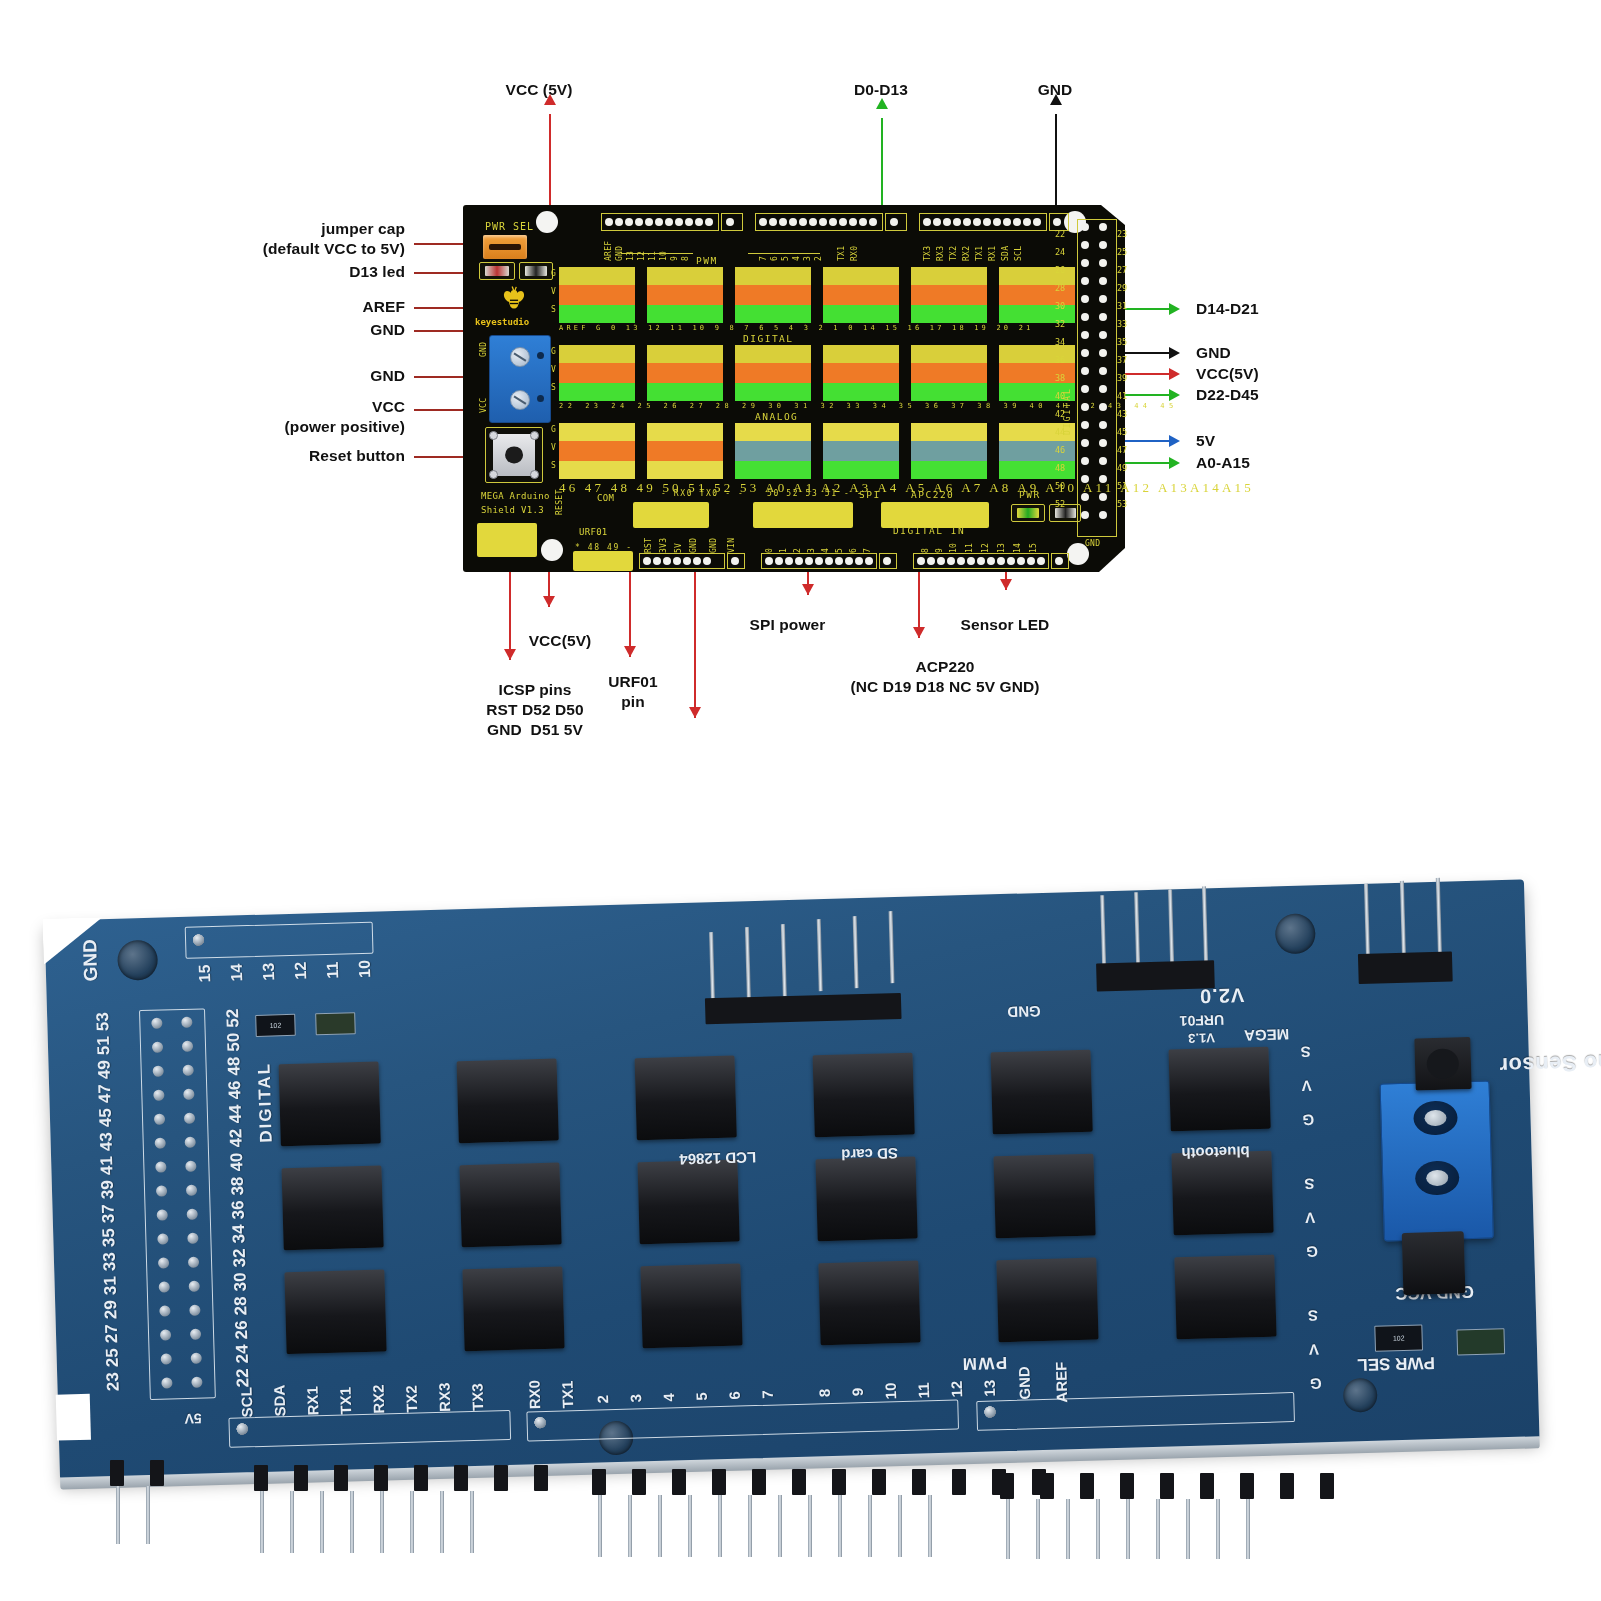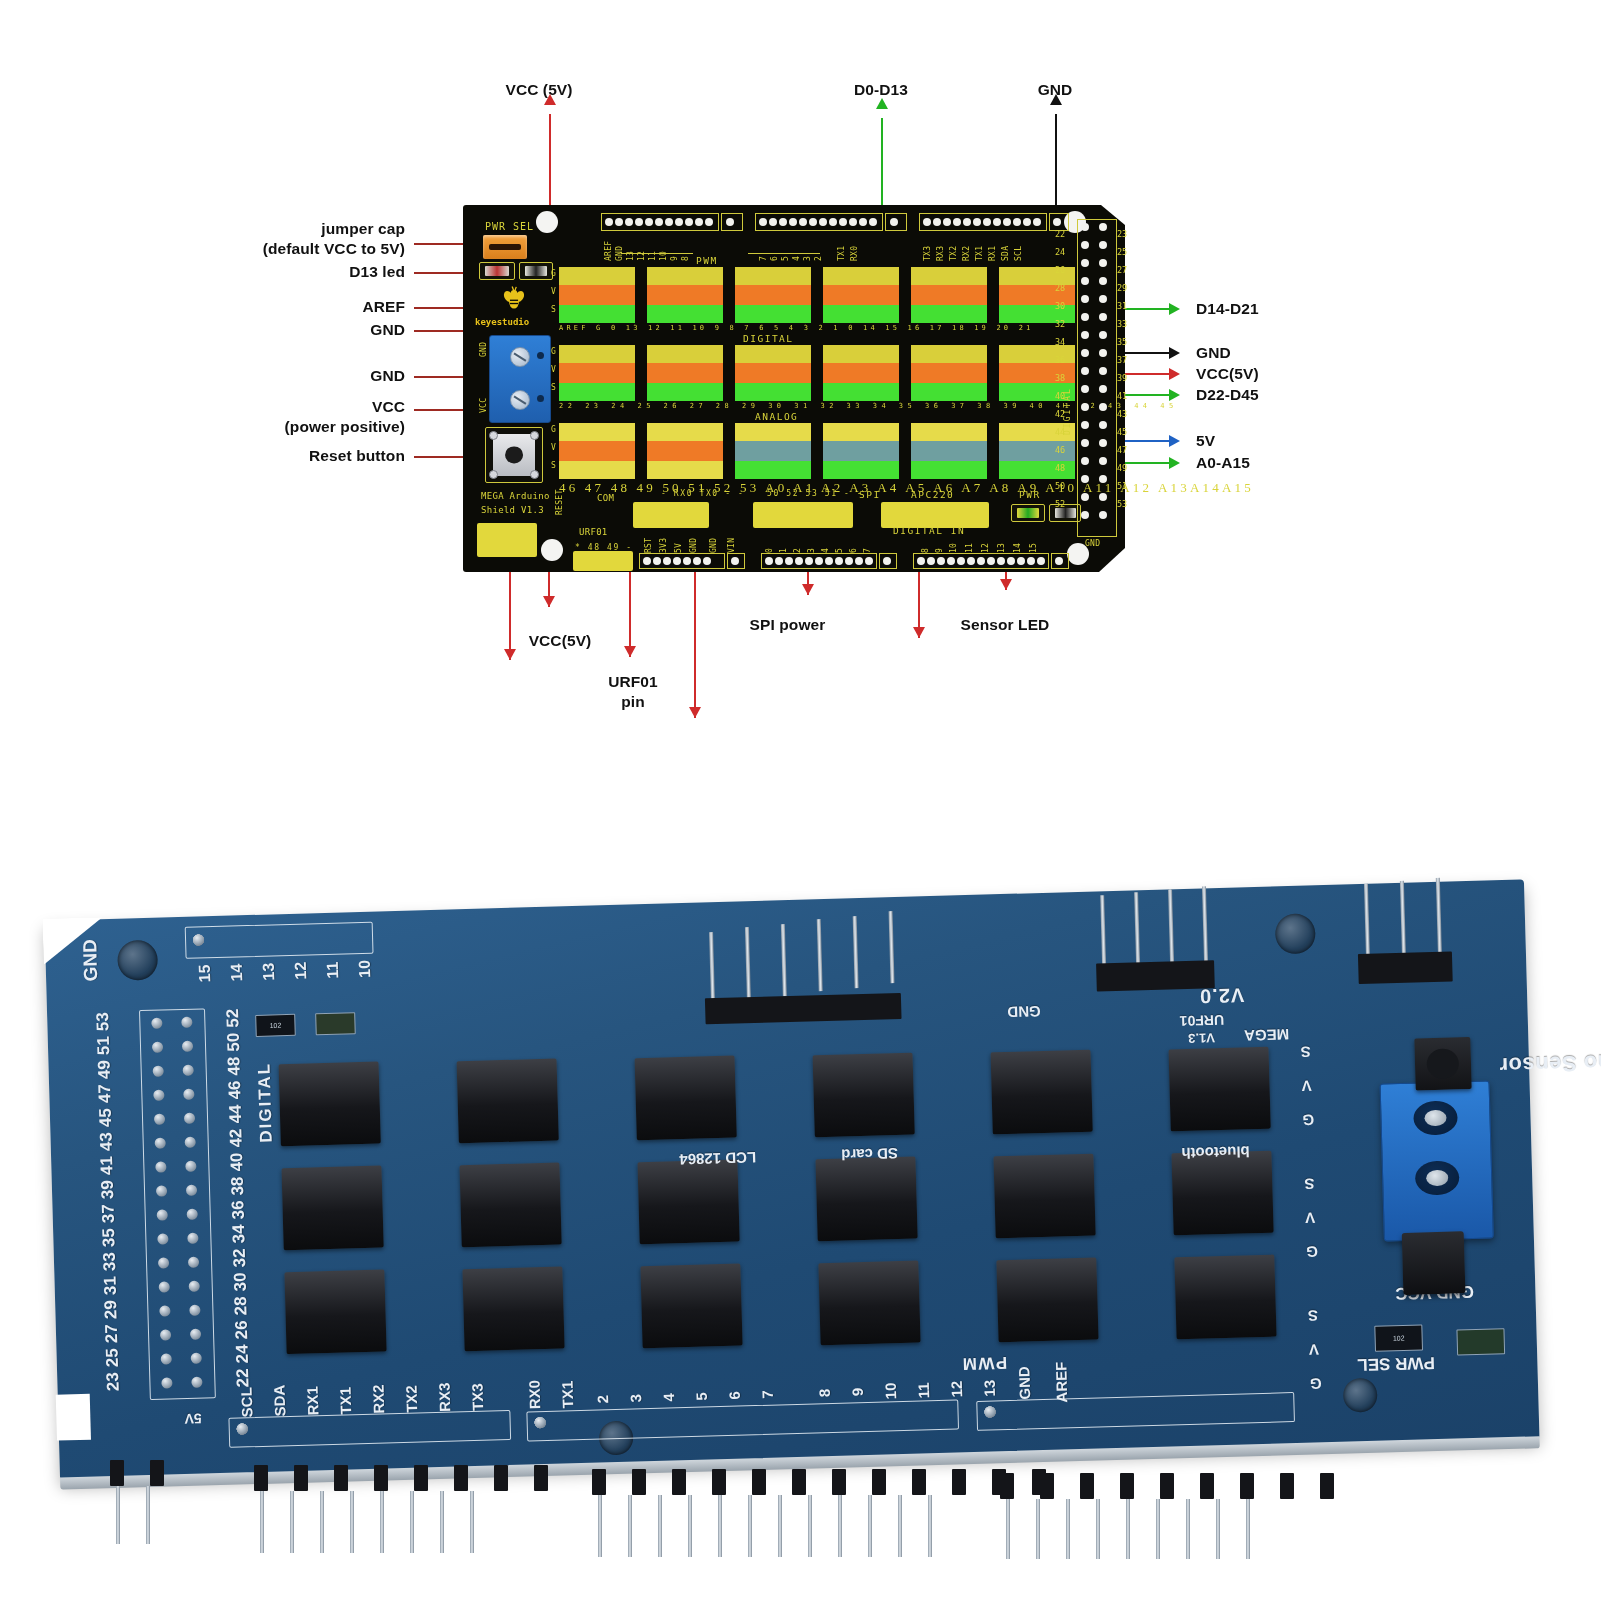--- a/index.html
+++ b/index.html
@@ -225,20 +225,23 @@
     <div class="ah" style="width:82px;background:#1f62c4;"></div>
     <div class="ah-head" style="left:73px;border-left-color:#1f62c4;"></div>
   </div>
 
   <div class="callout l" style="left:1196px;top:453px;width:140px;">A0-A15</div>
   <div class="arrow" style="left:1096px;top:462px;">
     <div class="ah" style="width:82px;background:#22b322;"></div>
     <div class="ah-head" style="left:73px;border-left-color:#22b322;"></div>
   </div>
 
+  <div class="callout c" style="left:440px;top:680px;width:190px;">ICSP pins
+RST D52 D50
+GND  D51 5V</div>
   <div class="arrow" style="left:509px;top:548px;">
     <div class="av shaft" style="height:112px;background:#cf2b2b;"></div>
     <div class="av-head-dn" style="bottom:-112px;border-top:11px solid #cf2b2b;"></div>
   </div>
 
   <div class="callout c" style="left:495px;top:631px;width:130px;">VCC(5V)</div>
   <div class="arrow" style="left:548px;top:545px;">
     <div class="av shaft" style="height:62px;background:#cf2b2b;"></div>
     <div class="av-head-dn" style="bottom:-62px;border-top:11px solid #cf2b2b;"></div>
   </div>
@@ -254,20 +257,22 @@
     <div class="av shaft" style="height:180px;background:#cf2b2b;"></div>
     <div class="av-head-dn" style="bottom:-180px;border-top:11px solid #cf2b2b;"></div>
   </div>
 
   <div class="callout c" style="left:700px;top:615px;width:175px;">SPI power</div>
   <div class="arrow" style="left:807px;top:490px;">
     <div class="av shaft" style="height:105px;background:#cf2b2b;"></div>
     <div class="av-head-dn" style="bottom:-105px;border-top:11px solid #cf2b2b;"></div>
   </div>
 
+  <div class="callout c" style="left:780px;top:657px;width:330px;">ACP220
+(NC D19 D18 NC 5V GND)</div>
   <div class="arrow" style="left:918px;top:490px;">
     <div class="av shaft" style="height:148px;background:#cf2b2b;"></div>
     <div class="av-head-dn" style="bottom:-148px;border-top:11px solid #cf2b2b;"></div>
   </div>
 
   <div class="callout c" style="left:920px;top:615px;width:170px;">Sensor LED</div>
   <div class="arrow" style="left:1005px;top:490px;">
     <div class="av shaft" style="height:100px;background:#cf2b2b;"></div>
     <div class="av-head-dn" style="bottom:-100px;border-top:11px solid #cf2b2b;"></div>
   </div>

